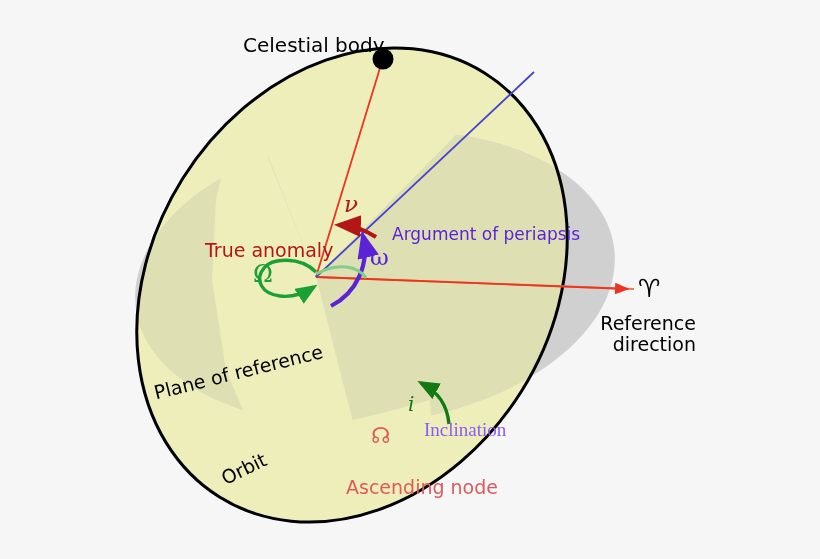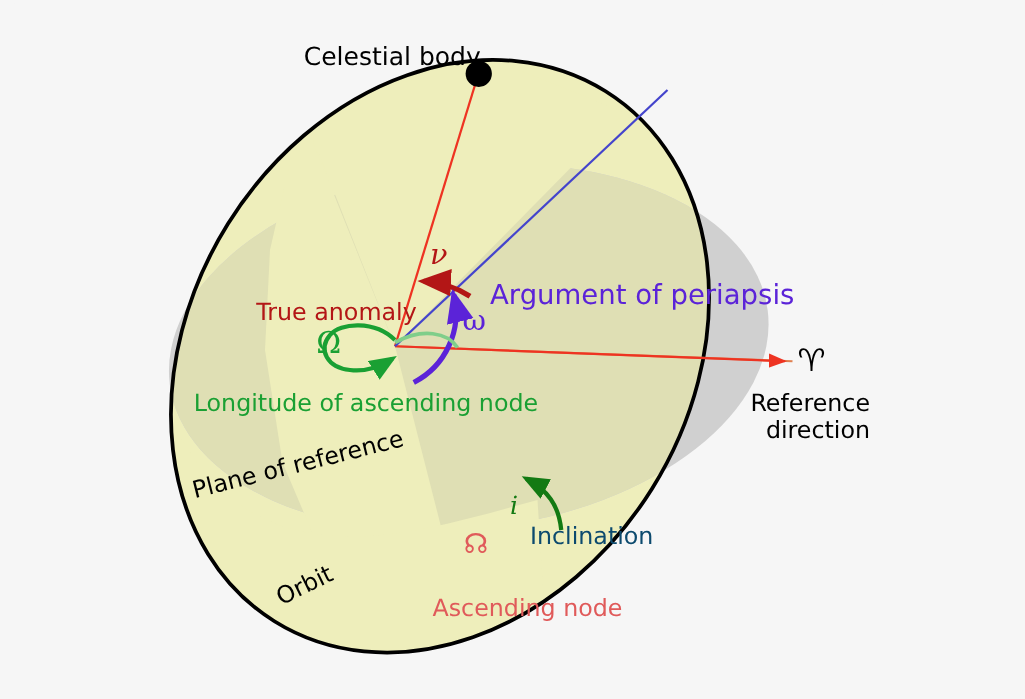--- a/index.html
+++ b/index.html
@@ -46,21 +46,21 @@
     left: 344px;
     top: 192px;
     font-size: 23px;
     color: #b31616;
     font-family: "DejaVu Serif", serif;
     font-style: italic;
   }
   .lbl-argument-periapsis {
     left: 392px;
     top: 225px;
-    font-size: 22px;
+    font-size: 17px;
     color: #5b23d8;
   }
   .lbl-omega-small {
     left: 370px;
     top: 245px;
     font-size: 23px;
     color: #5b23d8;
     font-family: "DejaVu Serif", serif;
   }
   .lbl-omega-capital {
@@ -89,21 +89,22 @@
     font-size: 19px;
     color: #000000;
     text-align: right;
     white-space: normal;
     width: 100px;
   }
   .lbl-inclination {
     left: 424px;
     top: 419px;
     font-size: 19px;
-    color: #0c4a6e;
+    color: #8b5cf6;
+    font-family: Liberation Serif, serif;
   }
   .lbl-i-symbol {
     left: 408px;
     top: 393px;
     font-size: 20px;
     color: #137a13;
     font-family: "DejaVu Serif", serif;
     font-style: italic;
   }
   .lbl-ascending-node-sym {
@@ -238,21 +239,20 @@
   <div class="lbl lbl-true-anomaly">True anomaly</div>
 
   <div class="lbl lbl-nu">ν</div>
 
   <div class="lbl lbl-argument-periapsis">Argument of periapsis</div>
 
   <div class="lbl lbl-omega-small">ω</div>
 
   <div class="lbl lbl-omega-capital">Ω</div>
 
-  <div class="lbl lbl-longitude-asc-node">Longitude of ascending node</div>
 
   <div class="lbl lbl-aries">♈</div>
 
   <div class="lbl lbl-reference-direction">Reference direction</div>
 
   <div class="lbl lbl-i-symbol">i</div>
 
   <div class="lbl lbl-inclination">Inclination</div>
 
   <div class="lbl lbl-ascending-node-sym">☊</div>

